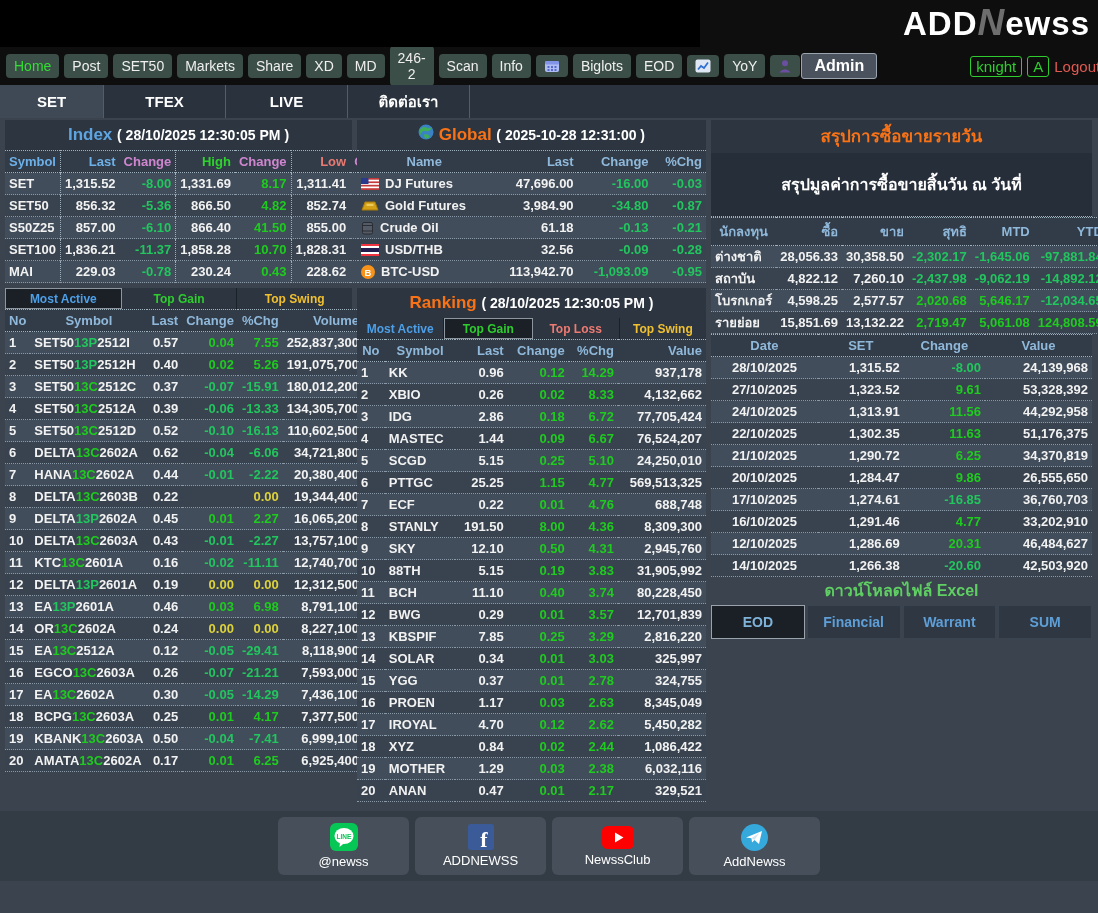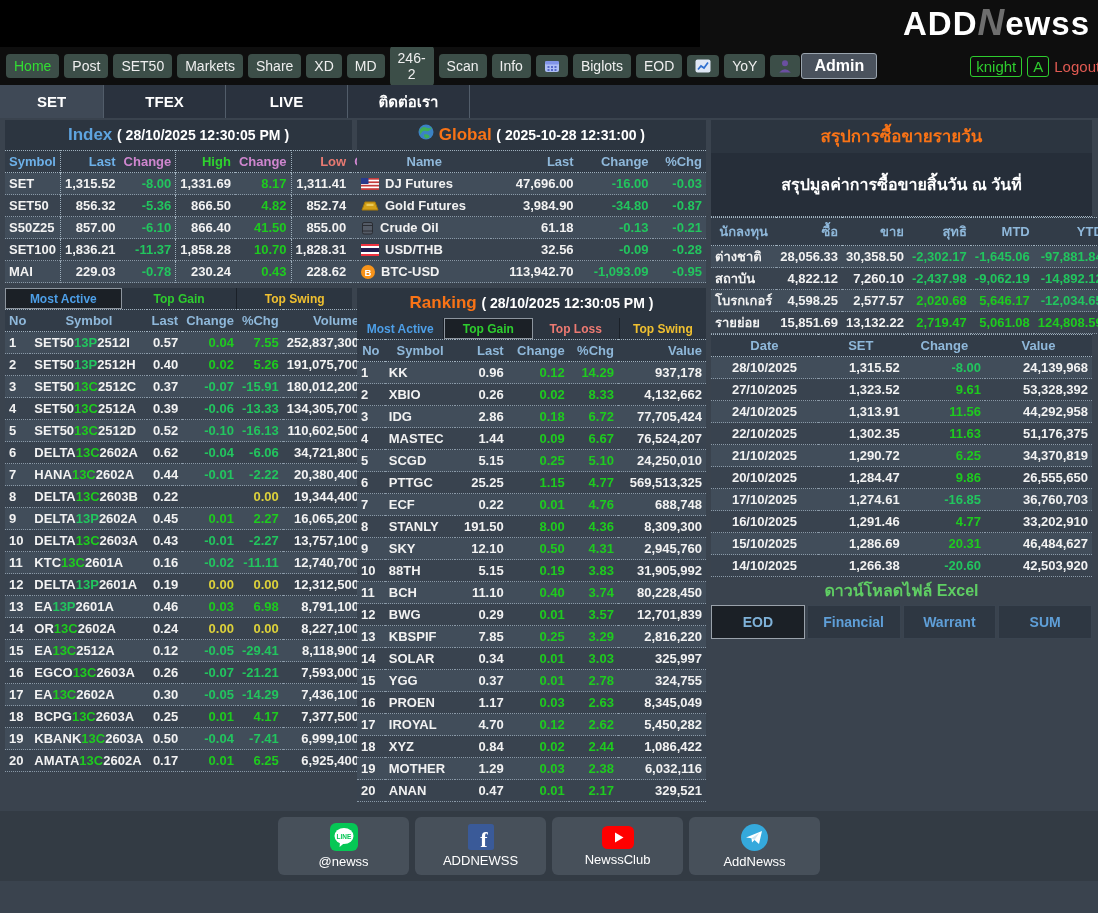--- a/index.html
+++ b/index.html
@@ -799,21 +799,21 @@
             <td class="num dn">-16.85</td>
             <td class="num">36,760,703</td>
           </tr>
           <tr class="even">
             <td class="ctr">16/10/2025</td>
             <td class="num">1,291.46</td>
             <td class="num up">4.77</td>
             <td class="num">33,202,910</td>
           </tr>
           <tr class="odd">
-            <td class="ctr">15/10/2025</td>
+            <td class="ctr">12/10/2025</td>
             <td class="num">1,286.69</td>
             <td class="num up">20.31</td>
             <td class="num">46,484,627</td>
           </tr>
           <tr class="even">
             <td class="ctr">14/10/2025</td>
             <td class="num">1,266.38</td>
             <td class="num dn">-20.60</td>
             <td class="num">42,503,920</td>
           </tr>

